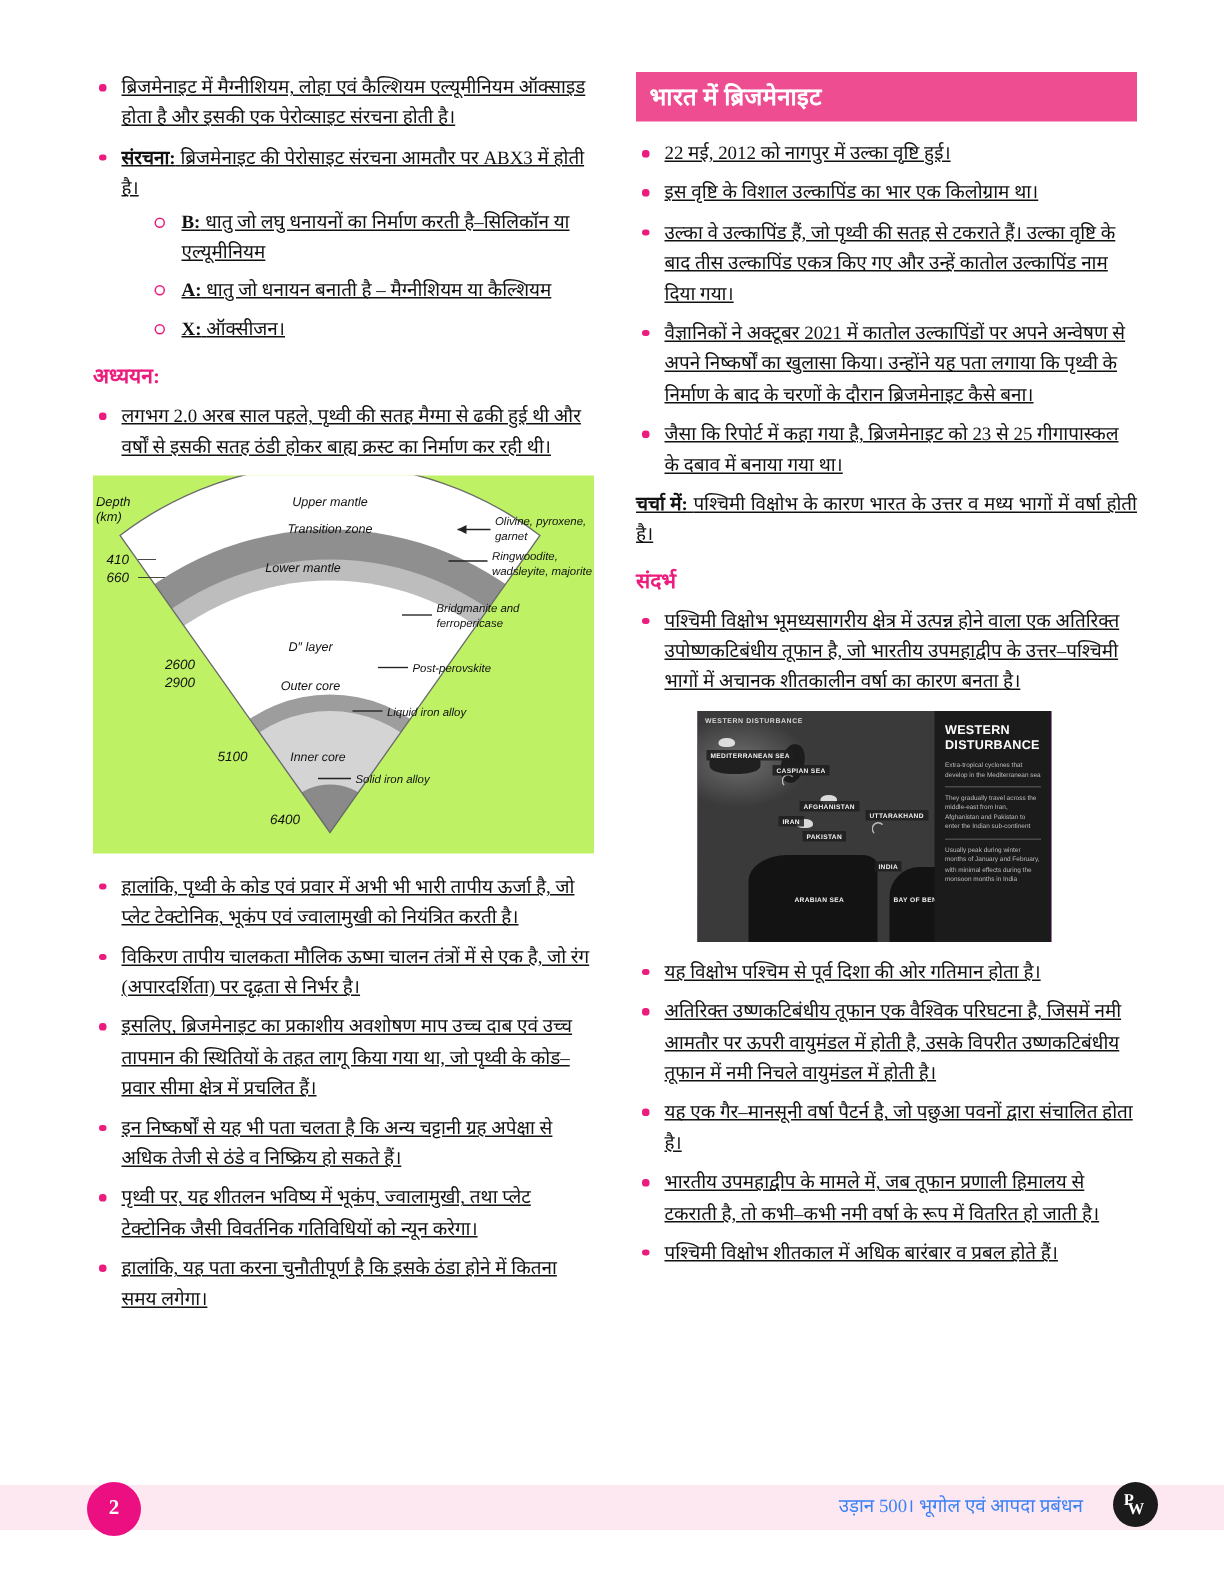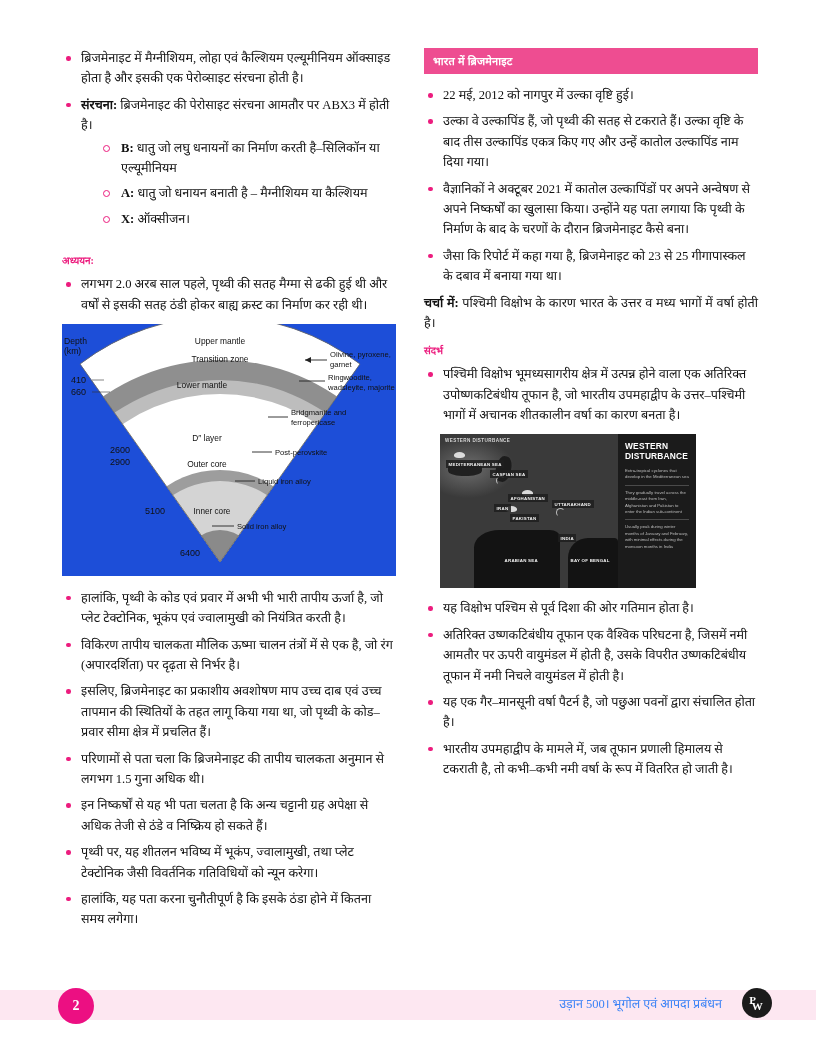--- a/index.html
+++ b/index.html
@@ -25,20 +25,21 @@
   }
   .col { width: 334px; }
 
   
   .para, .bullet-text {
     font-family: "Liberation Serif", serif;
     font-size: 12.6px;
     line-height: 1.62;
     color: #111;
     text-align: justify;
+    text-decoration: underline;
   }
 
   ul.list { list-style: none; }
   li.li {
     position: relative;
     padding-left: 19px;
     margin-bottom: 6px;
   }
   li.li::before {
     content: "";
@@ -67,49 +68,50 @@
   }
   .bold { font-weight: bold; }
   .serifcap { font-family: "Liberation Serif", serif; }
 
   
   .bar-heading {
     background: #EE4D91;
     color: #ffffff;
     font-family: "Liberation Serif", serif;
     font-weight: bold;
-    font-size: 11px;
+    font-size: 16px;
     padding: 5px 9px 6px 9px;
     margin-bottom: 11px;
     letter-spacing: 0.2px;
   }
   .pink-heading {
     color: #EC1C7E;
     font-family: "Liberation Serif", serif;
     font-weight: bold;
-    font-size: 10px;
-    margin: 24px 0 7px 0;
+    font-size: 14px;
+    margin: 11px 0 7px 0;
   }
   .pink-heading.tight { margin-top: 10px; }
 
   
   .figure-earth {
     width: 334px;
     height: 252px;
     margin: 9px 0 12px 0;
     position: relative;
-    background: #1d4ed8;
+    background: #bef264;
+    font-style: italic;
   }
   .figure-earth svg { display:block; }
 
   
   .figure-wd {
-    width: 256px;
+    width: 236px;
     height: 154px;
-    margin: 9px 0 10px 16px;
+    margin: 9px 0 10px 41px;
     position: relative;
     background: #a21caf;
     overflow: hidden;
   }
   .wd-map {
     position: absolute; left: 0; top: 0;
     width: 178px; height: 154px;
     background:
       radial-gradient(ellipse 46px 30px at 28px 34px, #6e6e6e 0%, #4a4a4a 70%, #3a3a3a 100%),
       radial-gradient(ellipse 58px 34px at 120px 44px, #8e8e8e 0%, #5d5d5d 75%, #444 100%),
@@ -331,37 +333,37 @@
       </div>
 
       <ul class="list">
         <li class="li">
           <span class="bullet-text">हालांकि, पृथ्वी के कोड एवं प्रवार में अभी भी भारी तापीय ऊर्जा है, जो प्लेट टेक्टोनिक, भूकंप एवं ज्वालामुखी को नियंत्रित करती है।</span></li>
         <li class="li">
           <span class="bullet-text">विकिरण तापीय चालकता मौलिक ऊष्मा चालन तंत्रों में से एक है, जो रंग (अपारदर्शिता) पर दृढ़ता से निर्भर है।</span></li>
         <li class="li">
           <span class="bullet-text">इसलिए, ब्रिजमेनाइट का प्रकाशीय अवशोषण माप उच्च दाब एवं उच्च तापमान की स्थितियों के तहत लागू किया गया था, जो पृथ्वी के कोड–प्रवार सीमा क्षेत्र में प्रचलित हैं।</span></li>
         <li class="li">
-          <span class="bullet-text">परिणामों से पता चला कि ब्रिजमेनाइट की तापीय चालकता अनुमान से लगभग 1.5 गुना अधिक थी।</span></li>
-        <li class="li">
           <span class="bullet-text">इन निष्कर्षों से यह भी पता चलता है कि अन्य चट्टानी ग्रह अपेक्षा से अधिक तेजी से ठंडे व निष्क्रिय हो सकते हैं।</span></li>
         <li class="li">
           <span class="bullet-text">पृथ्वी पर, यह शीतलन भविष्य में भूकंप, ज्वालामुखी, तथा प्लेट टेक्टोनिक जैसी विवर्तनिक गतिविधियों को न्यून करेगा।</span></li>
         <li class="li">
           <span class="bullet-text">हालांकि, यह पता करना चुनौतीपूर्ण है कि इसके ठंडा होने में कितना समय लगेगा।</span></li>
       </ul>
     </div>
 
     <div class="col">
 
       <div class="bar-heading">भारत में ब्रिजमेनाइट</div>
 
       <ul class="list">
         <li class="li">
           <span class="bullet-text">22 मई, 2012 को नागपुर में उल्का वृष्टि हुई।</span></li>
+        <li class="li">
+          <span class="bullet-text">इस वृष्टि के विशाल उल्कापिंड का भार एक किलोग्राम था।</span></li>
         <li class="li">
           <span class="bullet-text">उल्का वे उल्कापिंड हैं, जो पृथ्वी की सतह से टकराते हैं। उल्का वृष्टि के बाद तीस उल्कापिंड एकत्र किए गए और उन्हें कातोल उल्कापिंड नाम दिया गया।</span></li>
         <li class="li">
           <span class="bullet-text">वैज्ञानिकों ने अक्टूबर 2021 में कातोल उल्कापिंडों पर अपने अन्वेषण से अपने निष्कर्षों का खुलासा किया। उन्होंने यह पता लगाया कि पृथ्वी के निर्माण के बाद के चरणों के दौरान ब्रिजमेनाइट कैसे बना।</span></li>
         <li class="li">
           <span class="bullet-text">जैसा कि रिपोर्ट में कहा गया है, ब्रिजमेनाइट को 23 से 25 गीगापास्कल के दबाव में बनाया गया था।</span></li>
       </ul>
 
 
       <div class="para">
@@ -414,20 +416,22 @@
 
       <ul class="list">
         <li class="li">
           <span class="bullet-text">यह विक्षोभ पश्चिम से पूर्व दिशा की ओर गतिमान होता है।</span></li>
         <li class="li">
           <span class="bullet-text">अतिरिक्त उष्णकटिबंधीय तूफान एक वैश्विक परिघटना है, जिसमें नमी आमतौर पर ऊपरी वायुमंडल में होती है, उसके विपरीत उष्णकटिबंधीय तूफान में  नमी निचले वायुमंडल में होती है।</span></li>
         <li class="li">
           <span class="bullet-text">यह एक गैर–मानसूनी वर्षा पैटर्न है, जो पछुआ पवनों द्वारा संचालित होता है।</span></li>
         <li class="li">
           <span class="bullet-text">भारतीय उपमहाद्वीप के मामले में, जब तूफान प्रणाली हिमालय से टकराती है, तो कभी–कभी नमी वर्षा के रूप में वितरित हो जाती है।</span></li>
+        <li class="li">
+          <span class="bullet-text">पश्चिमी विक्षोभ शीतकाल में अधिक बारंबार व प्रबल होते हैं।</span></li>
       </ul>
     </div>
   </div>
 
   <div class="footer-band"></div>
   <div class="page-num">2</div>
   <div class="footer-text">उड़ान 500। भूगोल एवं आपदा प्रबंधन</div>
   <div class="pw-logo">
     <span class="p">P</span>
       <span class="w">W</span>

